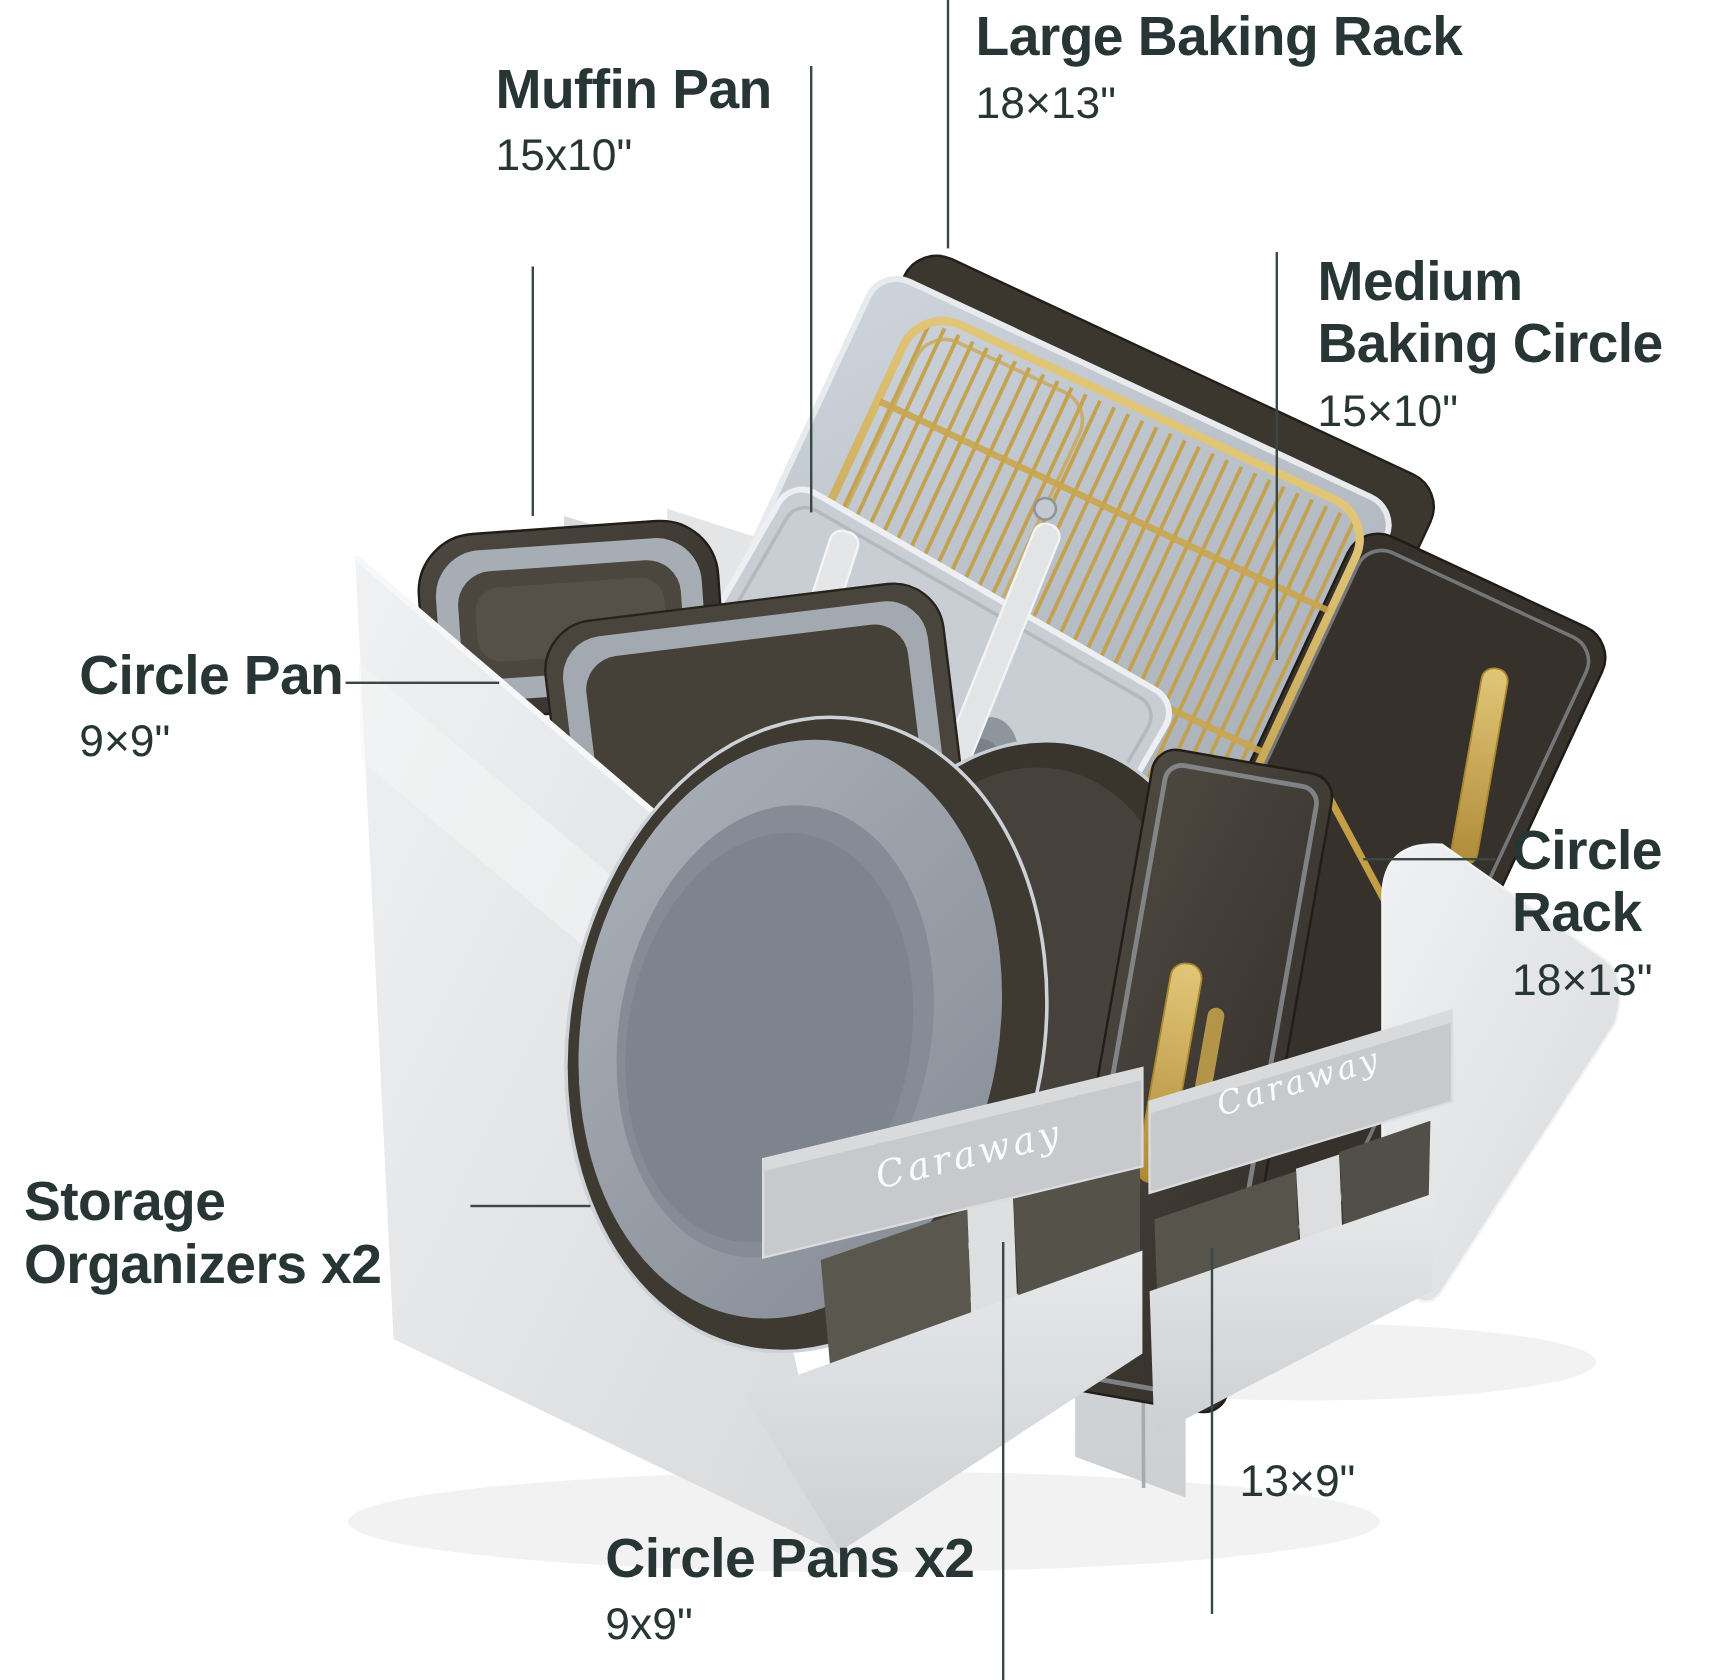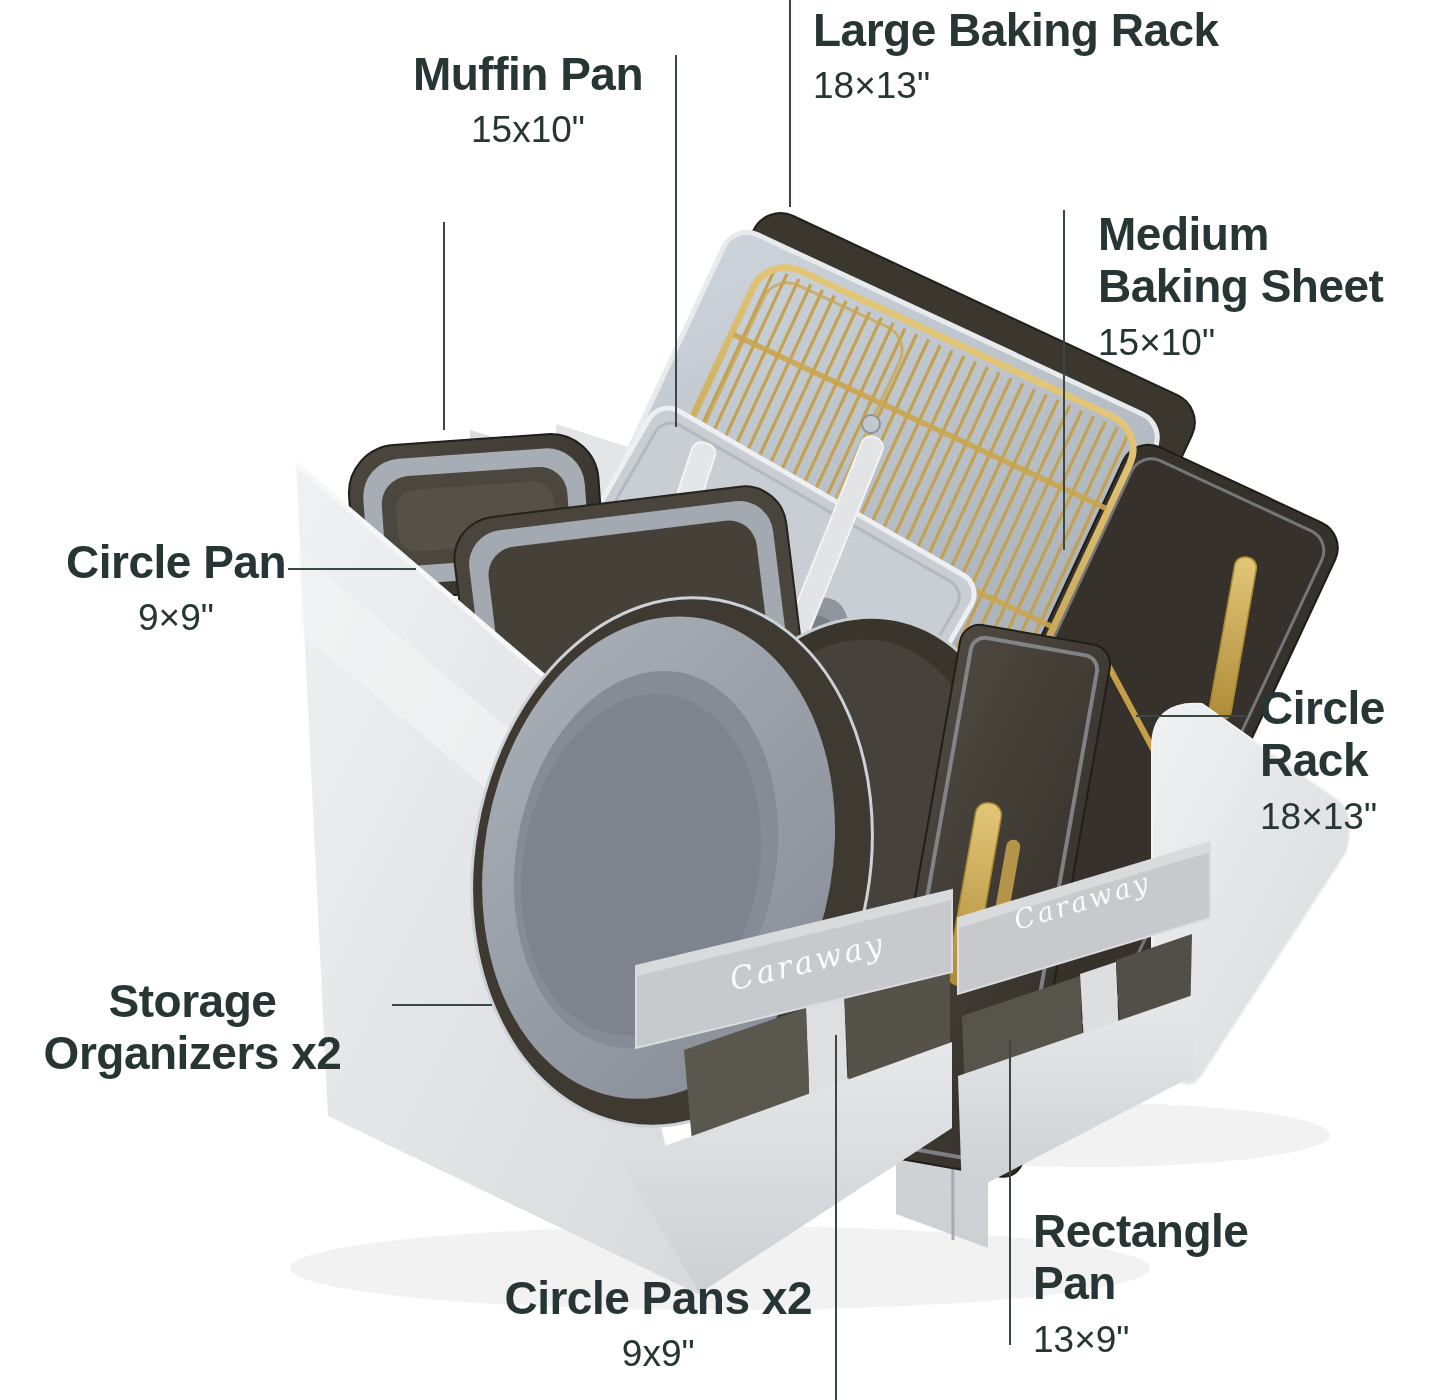--- a/index.html
+++ b/index.html
@@ -5,21 +5,21 @@
   html,body{margin:0;padding:0;background:#fff;}
   #stage{position:relative;width:1445px;height:1400px;background:#ffffff;overflow:hidden;
          font-family:"Liberation Sans",sans-serif;}
   #product-svg{position:absolute;left:0;top:0;z-index:1;}
   .callout{position:absolute;background:#3a4845;z-index:2;}
   .callout.v{width:2px;}
   .callout.h{height:2px;}
   .label{position:absolute;z-index:3;color:#273634;}
   .label .t{font-weight:bold;font-size:46px;line-height:1.14;letter-spacing:-0.5px;}
   .label .d{font-weight:400;font-size:37px;margin-top:9px;letter-spacing:0;}
-  .align-right{text-align:center;}
+  .align-right{text-align:left;}
   .caraway-script{font-family:"DejaVu Serif",serif;font-style:italic;fill:#fafbfc;letter-spacing:3px;}
 </style>
 </head>
 <body>
 
 <div id="stage">
 
   <svg id="product-svg" width="1445" height="1400" viewBox="0 0 1445 1400">
     <defs>
       <linearGradient id="gWall" x1="0" y1="0" x2="1" y2="1">
@@ -173,40 +173,39 @@
     <div class="d">18×13"</div>
   </div>
 
   <div class="label align-right" style="right:802px;top:48px">
     <div class="t">Muffin Pan</div>
     <div class="d">15x10"</div>
   </div>
 
 
   <div class="label" style="left:1098px;top:208px;width:310px">
-    <div class="t">Medium Baking Sheet</div>
+    <div class="t">Medium Baking Circle</div>
     <div class="d">15×10"</div>
   </div>
 
   <div class="label align-right" style="right:1159px;top:536px">
     <div class="t">Circle Pan</div>
     <div class="d">9×9"</div>
   </div>
 
   <div class="label" style="left:1260px;top:682px;width:185px">
     <div class="t">Circle Rack</div>
     <div class="d">18×13"</div>
   </div>
 
   <div class="label align-right" style="right:1080px;top:975px;width:345px">
     <div class="t">Storage Organizers x2</div>
   </div>
 
   <div class="label" style="left:1033px;top:1205px;width:250px">
-    <div class="t">Rectangle Pan</div>
     <div class="d">13×9"</div>
   </div>
 
   <div class="label align-right" style="right:633px;top:1272px">
     <div class="t">Circle Pans x2</div>
     <div class="d">9x9"</div>
   </div>
 
 </div>
 

